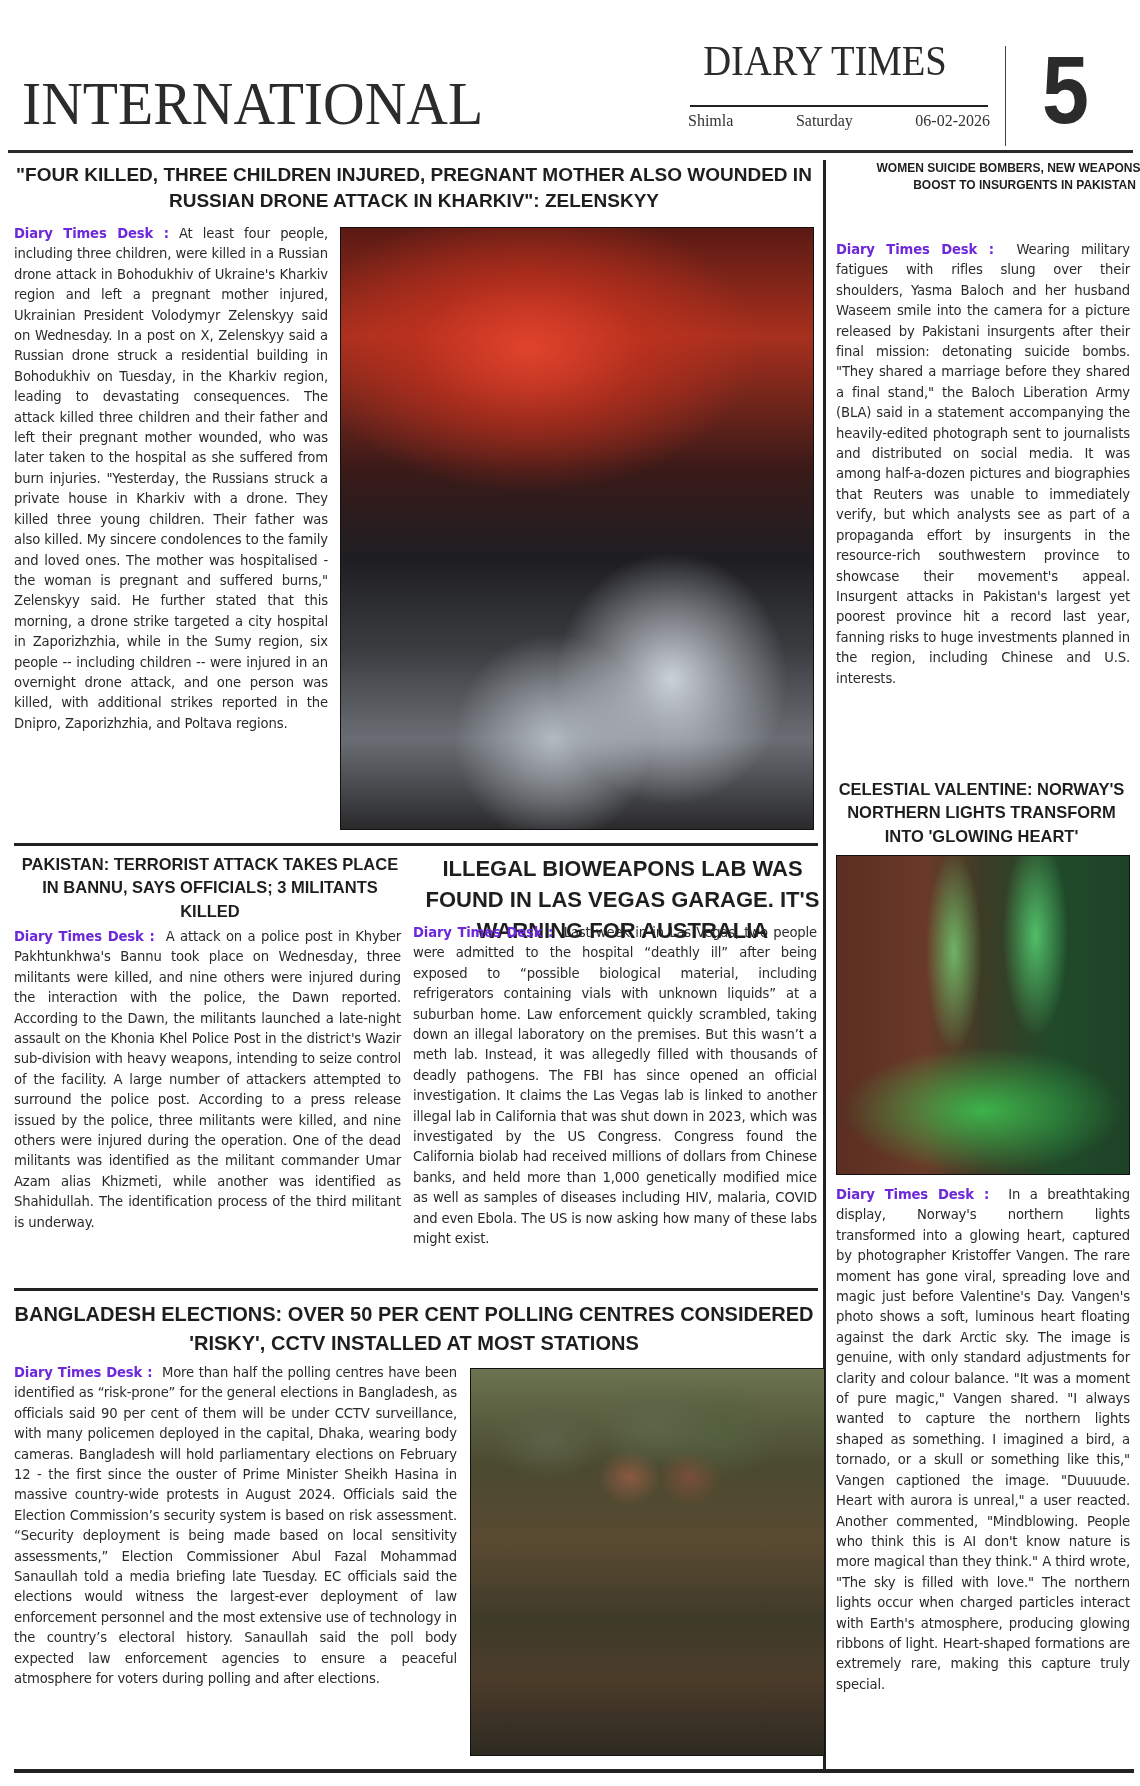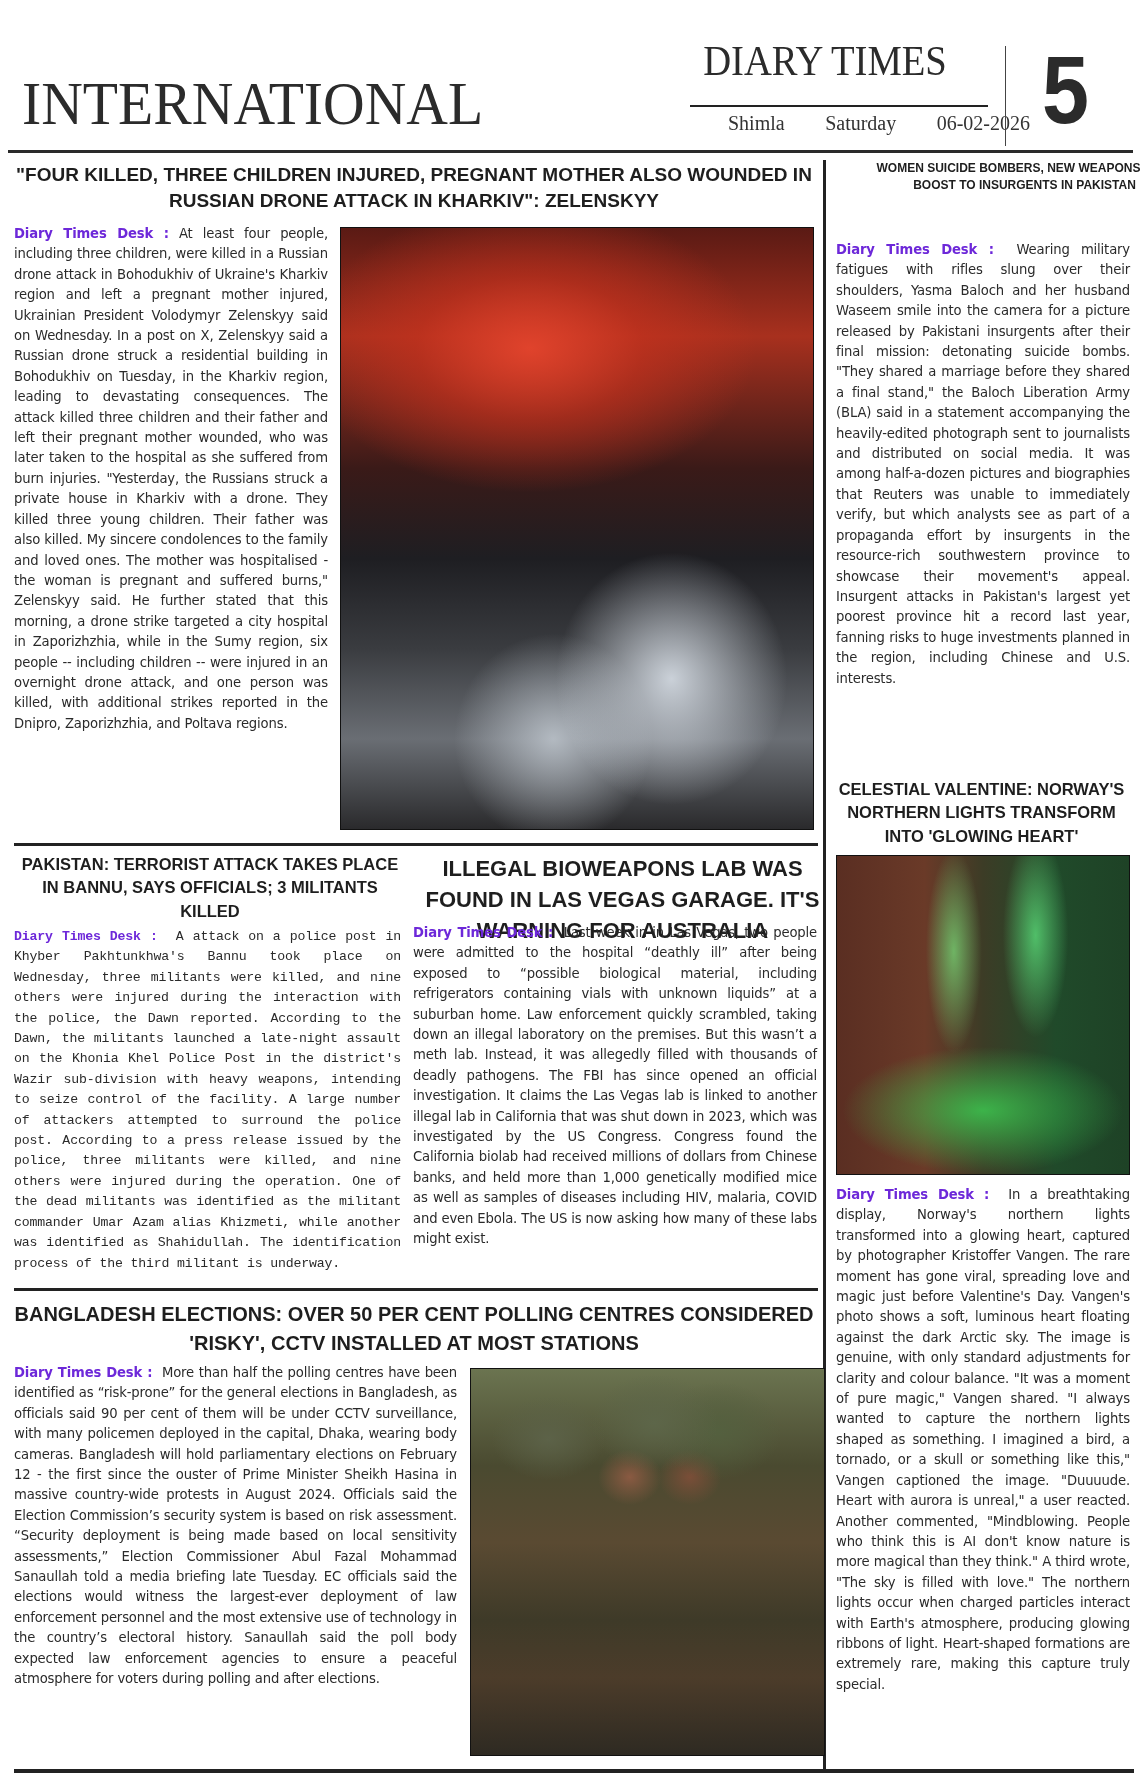--- a/index.html
+++ b/index.html
@@ -15,21 +15,21 @@
     line-height: 1;
   }
   .paper-name {
     left: 660px; top: 40px; width: 330px; text-align: center;
     font-family: "Liberation Serif", "DejaVu Serif", serif; font-size: 42px; color: #2b2b2b;
     transform: scaleX(0.92); line-height: 1;
   }
   .mast-rule { left: 690px; top: 105px; width: 298px; height: 2px; background: #222; }
   .dateline {
     left: 688px; top: 112px; width: 302px; font-family: "Liberation Serif", serif;
-    font-size: 20px; color: #333; display: flex; justify-content: space-between; margin-left: 40px;
+    font-size: 16px; color: #333; display: flex; justify-content: space-between;
   }
   .dateline span { white-space: nowrap; }
   .mast-vrule { left: 1005px; top: 46px; width: 1px; height: 100px; background: #444; }
   .page-number {
     left: 1042px; top: 42px; font-family: "Liberation Sans", sans-serif; font-weight: 700;
     font-size: 96px; color: #2b2b2b; line-height: 1; transform: scaleX(0.88); transform-origin: left;
   }
   .top-rule { left: 8px; top: 150px; width: 1125px; height: 3px; background: #2a2a2a; }
 
   
@@ -49,21 +49,21 @@
 
   
   .body {
     font-family: "DejaVu Sans", "Liberation Sans", sans-serif; font-size: 13.2px;
     line-height: 20.4px; color: #2a2a2a; text-align: justify; letter-spacing: -0.15px;
   }
   .body .desk { font-weight: 700; color: #6d28d9; }
 
   .b-lead  { left: 14px; top: 224px; width: 314px; }
   .b-side  { left: 836px; top: 240px; width: 294px; }
-  .b-pak   { left: 14px; top: 927px; width: 387px; font-family: Liberation Mono, monospace; }
+  .b-pak   { left: 14px; top: 927px; width: 387px; }
   .b-bio   { left: 413px; top: 915px; width: 404px; margin-top: 8px; }
   .b-aur   { left: 836px; top: 1185px; width: 294px; }
   .b-bd    { left: 14px; top: 1363px; width: 443px; }
 
   
   .photo { border: 1.5px solid #111; overflow: hidden; }
   .ph-fire { left: 340px; top: 227px; width: 474px; height: 603px;
     background:
       radial-gradient(ellipse 35% 30% at 70% 75%, rgba(225,232,240,0.85), rgba(200,210,220,0) 70%),
       radial-gradient(ellipse 30% 25% at 45% 85%, rgba(210,218,226,0.7), rgba(200,210,220,0) 70%),

